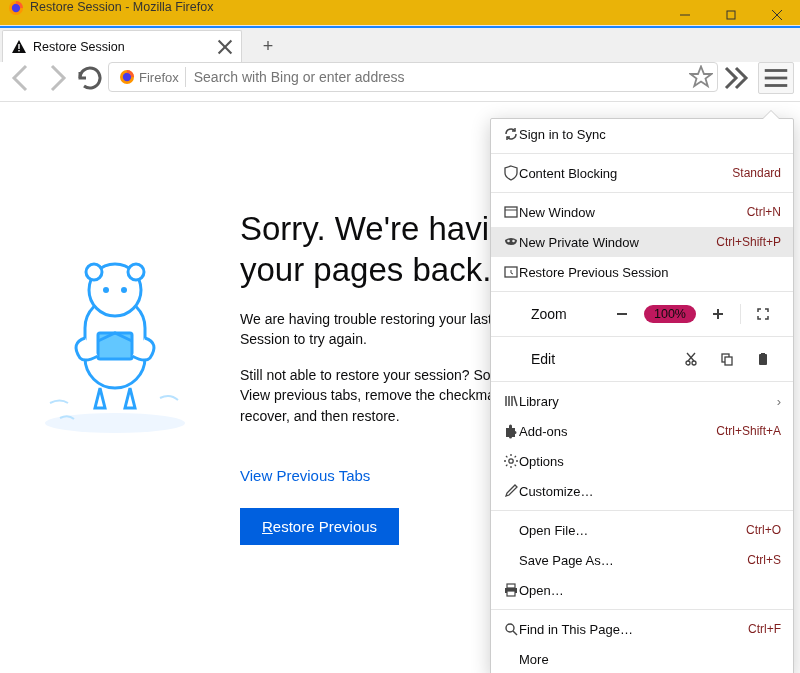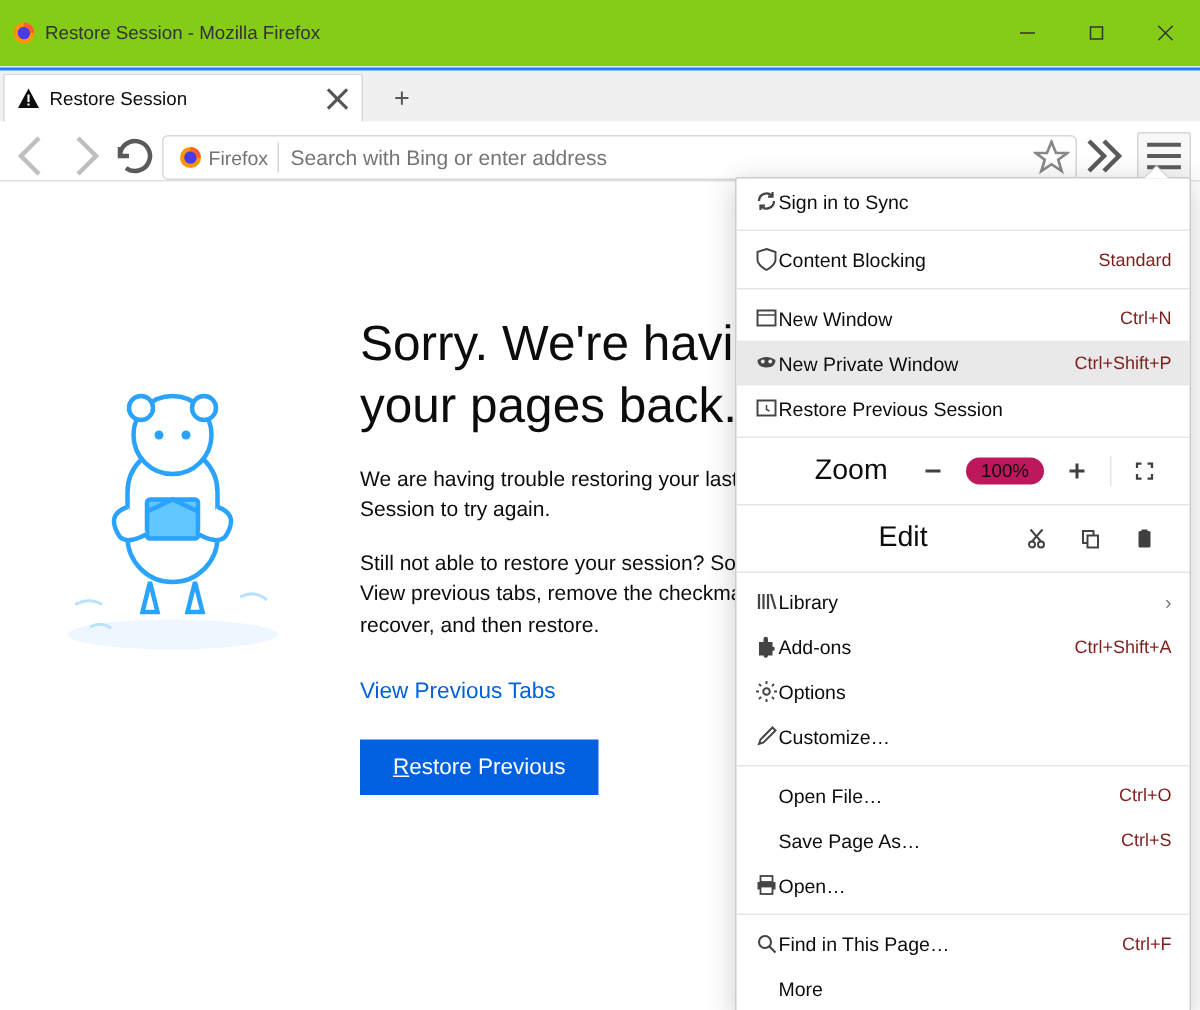--- a/index.html
+++ b/index.html
@@ -1,63 +1,63 @@
 <!DOCTYPE html>
 <html><head>
 <meta charset="utf-8">
 <style>
   * { box-sizing: border-box; margin: 0; padding: 0; }
   html, body { width: 800px; height: 673px; font-family: "Segoe UI", Arial, sans-serif; font-size: 13px; color: #0c0c0d; overflow: hidden; background: #fff; }
   
-  .titlebar { height: 45px; background: #84cc16; border-bottom: 1px solid #e7e7e7; display: flex; align-items: center; padding-left: 8px; }
+  .titlebar { height: 26px; background: #eab308; border-bottom: 1px solid #e7e7e7; display: flex; padding-left: 8px; }
   .titlebar .fx-favicon { width: 16px; height: 16px; margin-right: 6px; }
   .titlebar .title { font-size: 12.5px; color: #333; flex: 0 0 auto; }
   .winbtns { margin-left: auto; display: flex; }
   .winbtn { width: 46px; height: 30px; display: flex; align-items: center; justify-content: center; color:#333; }
   .winbtn svg { width:10px; height:10px; }
   
   .tabstrip { height: 36px; background: #f0f0f0; border-top: 2px solid #1a84ff; display: flex; align-items: flex-end; }
   .tab { height: 32px; min-width: 240px; background: #fff; border: 1px solid #d7d7d7; border-bottom: none; border-top-left-radius: 2px; border-top-right-radius: 2px; margin-left: 2px; display: flex; align-items: center; padding: 0 8px; position: relative; }
   .tab .tab-icon { width: 16px; height: 16px; margin-right: 6px; display:flex; align-items:center; justify-content:center;}
   .tab .tab-label { flex: 1; font-size: 12.5px; }
   .tab .tab-close { width: 16px; height: 16px; display:flex; align-items:center; justify-content:center; color:#555;}
   .newtab { width: 32px; height: 32px; display:flex; align-items:center; justify-content:center; margin-left: 10px; color:#555; font-size: 18px;}
   
-  .toolbar { height: 40px; border-bottom: 1px solid #e0e0e0; background: #fff; display: flex; align-items: flex-end; padding: 0 6px; gap: 2px;}
+  .toolbar { height: 40px; border-bottom: 1px solid #e0e0e0; background: #fff; display: flex; align-items: flex-start; padding: 0 6px; gap: 2px;}
   .tbtn { width: 32px; height: 32px; border-radius: 4px; display:flex; align-items:center; justify-content:center; color:#5a5a5a; }
   .tbtn.disabled { color:#bfbfbf; }
   .urlbar { flex:1; height: 30px; border: 1px solid #d7d7d7; border-radius: 4px; display:flex; align-items:center; padding: 0 4px; }
   .urlbar .identity { display:flex; align-items:center; gap:4px; padding: 0 6px; border-right: 1px solid #d7d7d7; height: 20px;}
   .urlbar .identity .fx-favicon { width:16px; height:16px;}
   .urlbar .identity-text { color:#737373; font-size:13px;}
   .urlbar input { flex:1; border:none; outline:none; font-size: 14px; color:#888; padding-left: 8px; background: transparent;}
   .urlbar .star { width: 24px; display:flex; align-items:center; justify-content:center; color:#888;}
   .menu-btn { width: 36px; height: 32px; border: 1px solid #d7d7d7; border-radius: 2px; background:#f7f7f7; display:flex; align-items:center; justify-content:center; margin-left: 4px; position:relative;}
   
   .page { position:absolute; top: 108px; left:0; right:0; bottom:16px; padding: 100px 30px 0 30px; display:flex; gap: 40px; }
   .illu { width: 170px; height: 200px; flex-shrink:0; display:flex; align-items:flex-start; justify-content:center; margin-top: 40px;}
   .page-text { flex:1; }
   .page-text h1 { font-size: 33px; font-weight: 300; color:#0c0c0d; line-height: 1.25; margin-bottom: 18px;}
   .page-text p { font-size: 14px; color:#0c0c0d; line-height: 1.45; margin-bottom: 16px; max-width: 480px;}
-  .link { color:#0060df; font-size: 15px; text-decoration:none; display:inline-block; margin-top: 10px;}
+  .link { color:#0060df; font-size: 15px; text-decoration:none; display:inline-block; margin-top: 25px;}
   .primary-btn { background:#0060df; color:#fff; border:none; padding: 10px 22px; font-size: 15px; margin-top: 24px; cursor:pointer;}
   .primary-btn .ak { text-decoration: underline;}
   
   .menu { position:absolute; top: 118px; right: 6px; width: 304px; background:#fff; border: 1px solid #ccc; box-shadow: 0 4px 20px rgba(0,0,0,.2); border-radius: 2px; z-index: 50; padding-bottom: 2px;}
   .menu::before { content:""; position:absolute; top:-8px; right: 14px; width:0;height:0; border-left:8px solid transparent; border-right:8px solid transparent; border-bottom: 8px solid #fff; filter: drop-shadow(0 -1px 0 #ccc);}
   .mrow { display:flex; align-items:center; height: 30px; padding: 0 12px; gap: 0; color:#0c0c0d;}
   .mrow.hover { background:#e9e9e9; }
   .mrow .micon { width: 16px; height:16px; display:flex; align-items:center; justify-content:center; color:#444; flex-shrink:0;}
   .mrow .micon.blank { }
   .mrow .mlabel { flex:1; font-size: 13px;}
   .mrow .maccel { font-size: 12px; color:#7f1d1d; }
   .mrow .chev { color:#777; }
   .msep { height:1px; background:#e5e5e5; margin: 4px 0;}
   .zoomrow, .editrow { display:flex; align-items:center; height: 36px; padding: 0 12px;}
-  .zoomrow .mlabel, .editrow .mlabel { flex:1; font-size:19px; padding-left: 28px; text-align: center;}
+  .zoomrow .mlabel, .editrow .mlabel { flex:1; font-size:14px; padding-left: 28px;}
   .zoomrow .zbtn, .editrow .ebtn { width: 36px; display:flex; align-items:center; justify-content:center; color:#404040;}
   .zoom-pill { background:#be185d; border-radius: 12px; padding: 2px 10px; font-size: 12.5px; margin: 0 4px;}
   .vdiv { width:1px; height:20px; background:#e5e5e5; margin: 0 4px;}
   
   .footer { position:absolute; bottom:0; left:0; right:0; height:16px; font-size: 9px; color:#bbb; text-align:right; padding-right: 8px; background:#fff;}
   
   .fx-favicon svg, .tab-icon svg, .micon svg, .tbtn svg, .star svg, .tab-close svg, .menu-btn svg {width:100%;height:100%;}
 </style>
 </head>
 <body>

